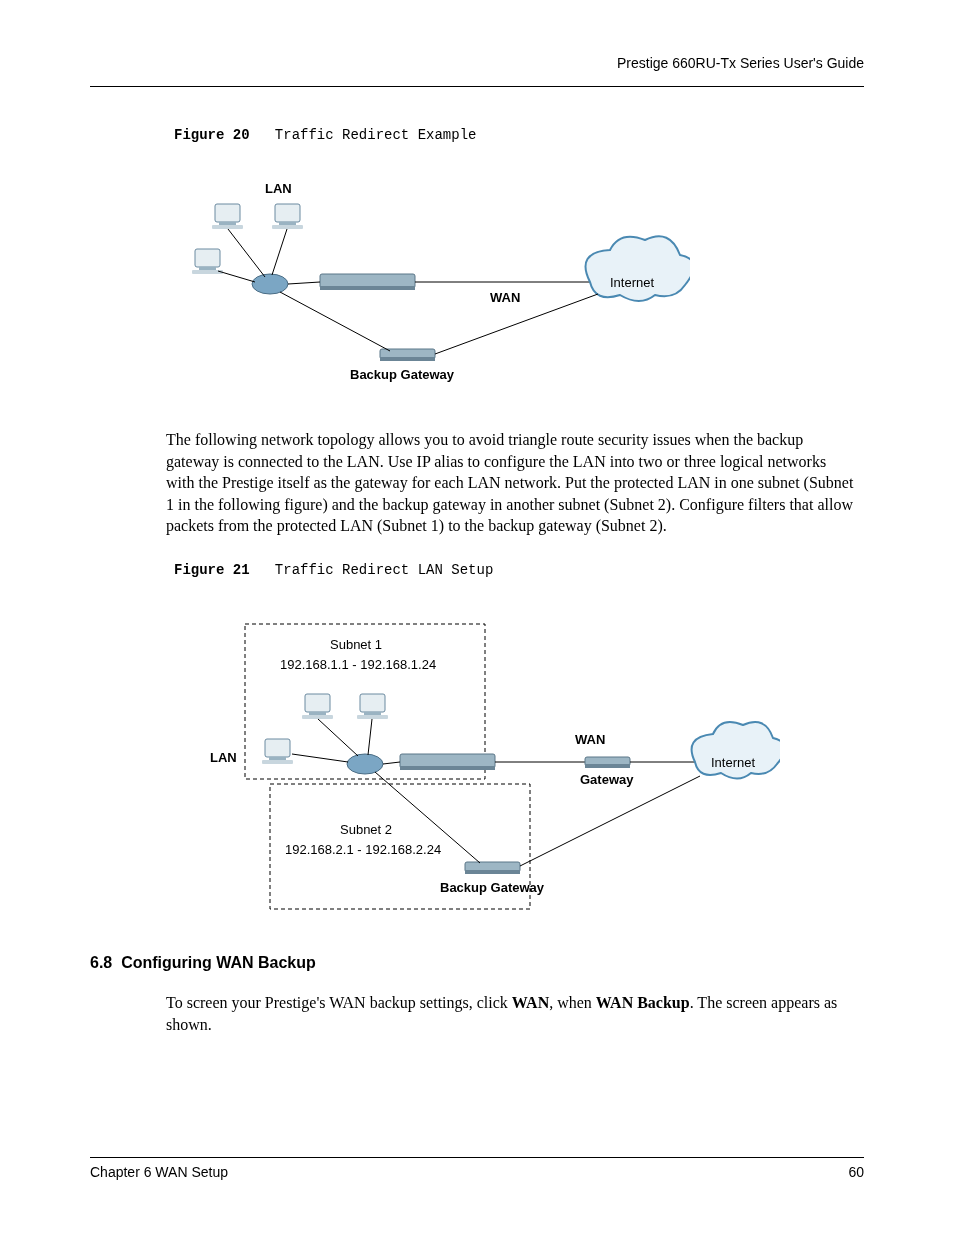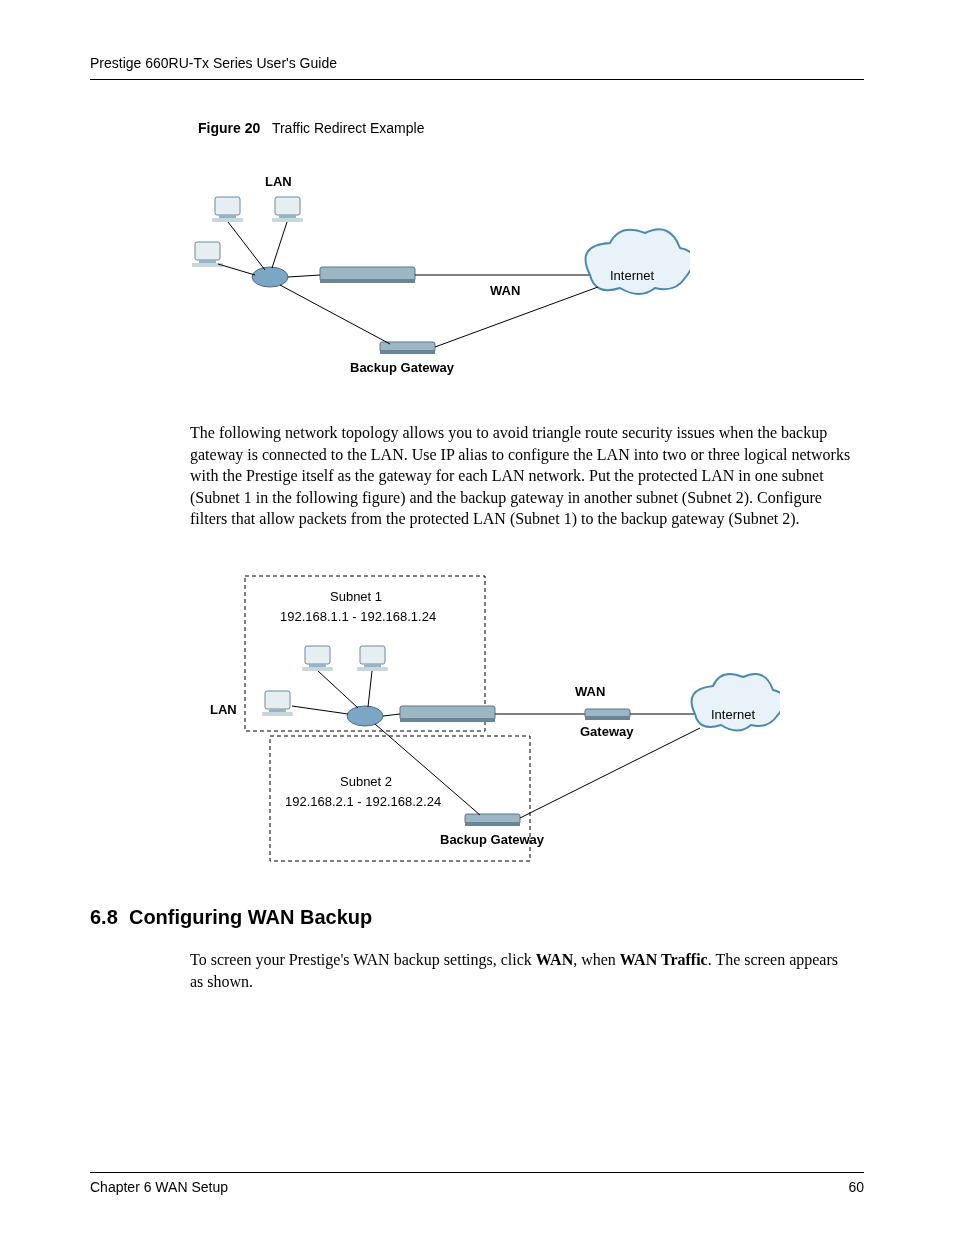--- a/index.html
+++ b/index.html
@@ -10,56 +10,56 @@
     color: #000;
     width: 954px;
   }
   .page {
     padding: 55px 90px 40px 90px;
     box-sizing: border-box;
     min-height: 1235px;
     position: relative;
   }
   .header-line {
-    text-align: left;
+    text-align: right;
     font-family: Arial, Helvetica, sans-serif;
     font-size: 14px;
-    padding-bottom: 8px;
+    padding-bottom: 15px;
     border-bottom: 1.5px solid #000;
     margin-bottom: 40px;
   }
   .figure-caption {
-    font-family: Liberation Sans, sans-serif;
+    font-family: Liberation Mono, monospace;
     font-size: 14px;
-    margin-left: 108px;
+    margin-left: 84px;
     margin-bottom: 10px;
   }
   .figure-caption b { font-weight: bold; }
   .figure-area {
     margin-left: 100px;
     margin-bottom: 30px;
     margin-top: 36px;
   }
   .body-text {
     font-size: 16px;
     line-height: 1.35;
-    margin-left: 100px;
+    margin-left: 76px;
     margin-right: 10px;
     margin-bottom: 25px;
   }
   .section-heading {
     font-family: Arial, Helvetica, sans-serif;
-    font-size: 20px;
+    font-size: 16px;
     font-weight: bold;
     margin-top: 30px;
     margin-bottom: 20px;
   }
   .footer {
     position: absolute;
-    bottom: 40px;
+    bottom: 55px;
     left: 90px;
     right: 90px;
     border-top: 1.5px solid #000;
     padding-top: 6px;
     font-family: Arial, Helvetica, sans-serif;
     font-size: 14px;
     display: flex;
     justify-content: space-between;
   }
   
@@ -128,20 +128,23 @@
         <rect x="190" y="178" width="55" height="4" fill="#6b8596"></rect>
       </g>
       <line x1="90" y1="113" x2="200" y2="172" stroke="#000"></line>
       <line x1="245" y1="175" x2="408" y2="115" stroke="#000"></line>
       <text x="160" y="200" class="sans-bold">Backup Gateway</text>
     </svg>
   </div>
 
   <div class="body-text">The following network topology allows you to avoid triangle route security issues when the backup gateway is connected to the LAN. Use IP alias to configure the LAN into two or three logical networks with the Prestige itself as the gateway for each LAN network. Put the protected LAN in one subnet (Subnet 1 in the following figure) and the backup gateway in another subnet (Subnet 2). Configure filters that allow packets from the protected LAN (Subnet 1) to the backup gateway (Subnet 2).</div>
 
+  <div class="figure-caption">
+    <b>Figure 21</b>&nbsp;&nbsp;&nbsp;<span>Traffic Redirect LAN Setup</span>
+  </div>
 
   <div class="figure-area">
     <svg width="590" height="310" viewBox="0 0 590 310">
 
       <rect x="55" y="10" width="240" height="155" fill="none" stroke="#000" stroke-dasharray="4 3"></rect>
       <text x="140" y="35" class="sans">Subnet 1</text>
       <text x="90" y="55" class="sans">192.168.1.1 - 192.168.1.24</text>
 
       <g>
         <rect x="115" y="80" width="25" height="18" rx="2" fill="#e6eef2" stroke="#6b8aa0"></rect>
@@ -197,21 +200,21 @@
       </g>
       <line x1="330" y1="252" x2="510" y2="162" stroke="#000"></line>
     </svg>
   </div>
 
   <div class="section-heading">
     <span>6.8</span>&nbsp;&nbsp;<span>Configuring WAN Backup</span>
   </div>
 
   <div class="body-text">
-    <span>To screen your Prestige's WAN backup settings, click </span><b>WAN</b><span>, when </span><b>WAN Traffic</b><span>. The screen appears as shown.</span>
+    <span>To screen your Prestige's WAN backup settings, click </span><b>WAN</b><span>, when </span><b>WAN Backup</b><span>. The screen appears as shown.</span>
   </div>
 
   <div class="footer">
     <span>Chapter 6 WAN Setup</span>
     <span>60</span>
   </div>
 
 </div>
 
 </body></html>

